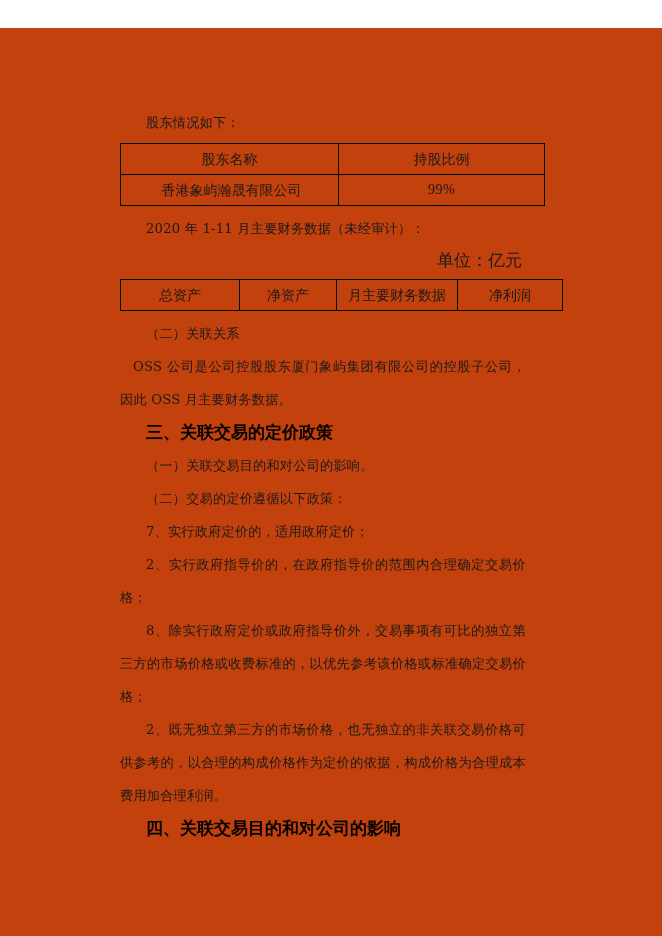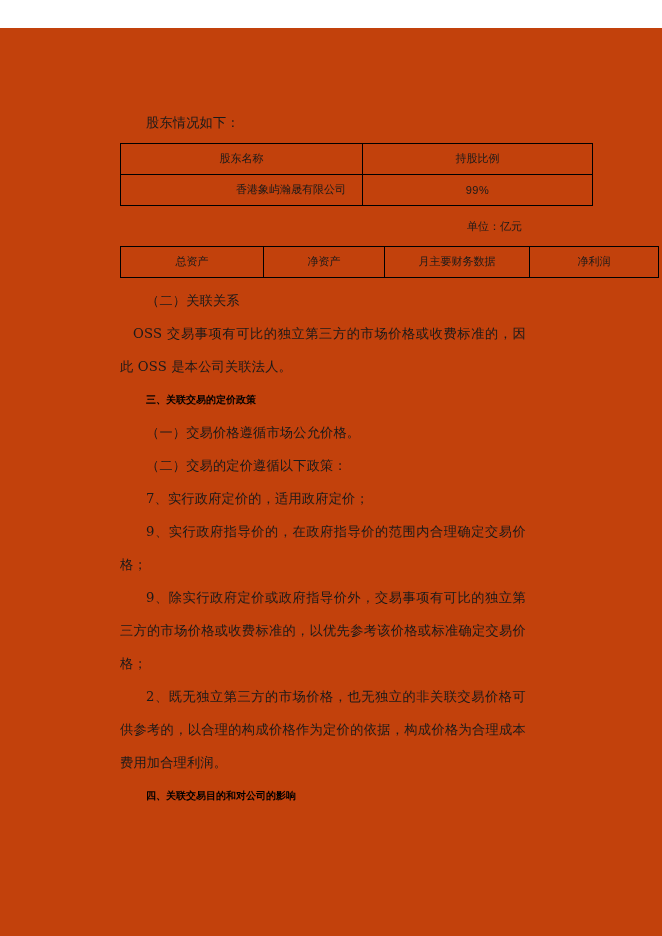--- a/index.html
+++ b/index.html
@@ -39,55 +39,55 @@
     color: #1a1a1a;
     white-space: normal;
   }
   .para.indent {
     text-indent: 26px;
   }
   .para.indent-sm {
     text-indent: 13px;
   }
   .heading {
-    font-size: 10px;
+    font-size: 17px;
     line-height: 33px;
     font-weight: bold;
     text-indent: 26px;
     margin: 0;
     color: #000;
   }
   .unit-line {
-    font-size: 11px;
+    font-size: 17px;
     line-height: 30px;
     text-align: right;
     margin: 0;
     padding-right: 4px;
   }
   table.doc-table {
     border-collapse: collapse;
     width: 406px;
     margin: 4px 0 6px 0;
     table-layout: fixed;
   }
   table.doc-table td {
     border: 1px solid #000;
-    font-size: 11px;
+    font-size: 14px;
     line-height: 16px;
-    padding: 7px 16px;
+    padding: 7px 4px;
     text-align: center;
     vertical-align: middle;
     color: #1a1a1a;
   }
   table.doc-table td.left {
-    text-align: right;
+    text-align: center;
     padding-left: 8px;
   }
   .num {
-    font-family: Liberation Sans, sans-serif;
+    font-family: Liberation Serif, serif;
     letter-spacing: 0.5px;
   }
 </style>
 </head>
 <body>
 
 <div class="page">
   <div class="content">
 
     <p class="para indent">股东情况如下：</p>
@@ -98,49 +98,50 @@
           <td style="width:209px">股东名称</td>
           <td style="width:197px">持股比例</td>
         </tr>
         <tr>
           <td class="left">香港象屿瀚晟有限公司</td>
           <td class="num">99%</td>
         </tr>
       </tbody>
     </table>
 
+    <p class="para indent">2020 年 1-11 月主要财务数据（未经审计）：</p>
 
     <p class="unit-line">单位：亿元</p>
 
     <table class="doc-table">
       <tbody>
         <tr>
           <td style="width:110px">总资产</td>
           <td style="width:88px">净资产</td>
           <td style="width:112px">月主要财务数据</td>
           <td style="width:96px">净利润</td>
         </tr>
       </tbody>
     </table>
 
     <p class="para indent">（二）关联关系</p>
 
-    <p class="para indent-sm">OSS 交易事项有可比的独立第三方的市场价格或收费标准的，因此 OSS 是本公司关联法人。</p>
+    <p class="para indent-sm">OSS 公司是公司控股股东厦门象屿集团有限公司的控股子公司，因此 OSS 月主要财务数据。</p>
 
     <p class="heading">三、关联交易的定价政策</p>
 
-    <p class="para indent">（一）交易价格遵循市场公允价格。</p>
+    <p class="para indent">（一）关联交易目的和对公司的影响。</p>
 
     <p class="para indent">（二）交易的定价遵循以下政策：</p>
 
     <p class="para indent">7、实行政府定价的，适用政府定价；</p>
 
-    <p class="para indent">9、实行政府指导价的，在政府指导价的范围内合理确定交易价格；</p>
+    <p class="para indent">2、实行政府指导价的，在政府指导价的范围内合理确定交易价格；</p>
 
-    <p class="para indent">9、除实行政府定价或政府指导价外，交易事项有可比的独立第三方的市场价格或收费标准的，以优先参考该价格或标准确定交易价格；</p>
+    <p class="para indent">8、除实行政府定价或政府指导价外，交易事项有可比的独立第三方的市场价格或收费标准的，以优先参考该价格或标准确定交易价格；</p>
 
 
     <p class="para indent">2、既无独立第三方的市场价格，也无独立的非关联交易价格可供参考的，以合理的构成价格作为定价的依据，构成价格为合理成本费用加合理利润。</p>
 
     <p class="heading">四、关联交易目的和对公司的影响</p>
 
   </div>
 </div>
 
 </body></html>

